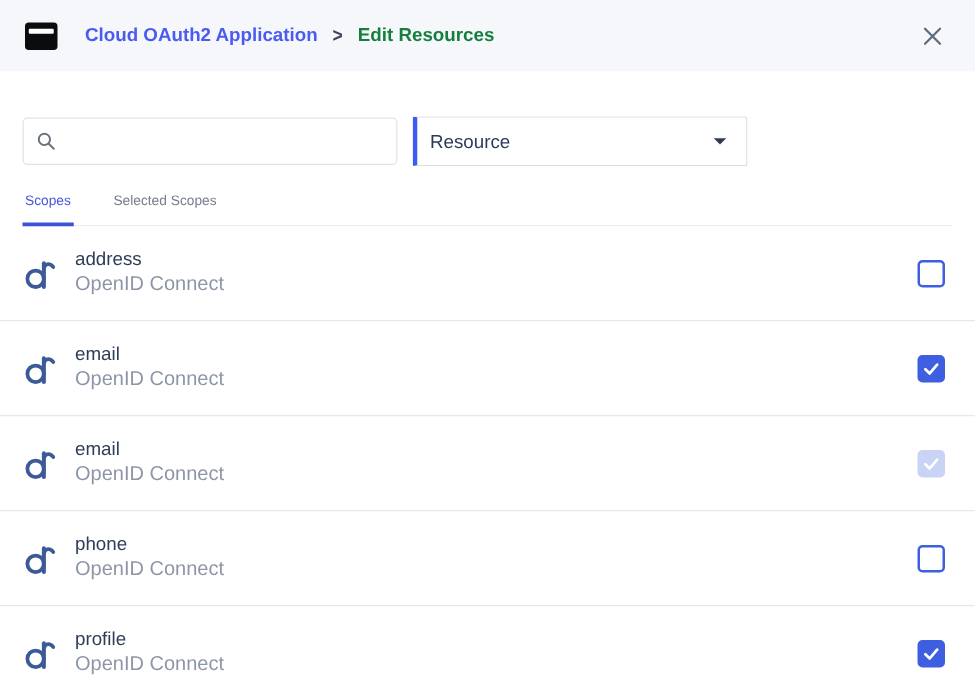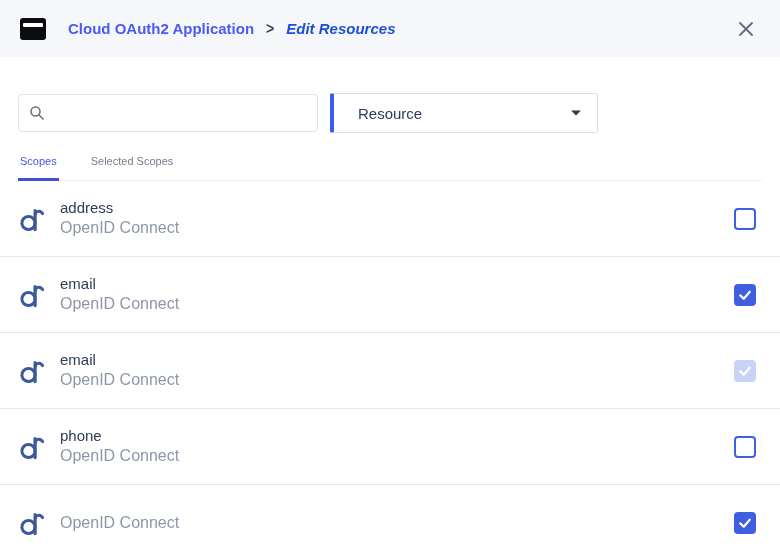--- a/index.html
+++ b/index.html
@@ -14,39 +14,39 @@
     padding:0 22px 0 20px;box-sizing:border-box;
   }
   .app-icon{width:26px;height:22px;background:#0b0c0e;border-radius:3px;
     position:relative;flex:0 0 auto;}
   .app-icon::after{content:"";position:absolute;left:3px;right:3px;top:5px;height:4px;
     background:#ffffff;border-radius:1px;}
   .breadcrumb{display:flex;gap:12px;margin-left:22px;
     font-size:15px;font-weight:700;}
   .crumb-link{color:#4a5bf2;cursor:pointer;}
   .crumb-sep{color:#3a4459;font-size:14px;font-weight:700;transform:scaleY(1.15);}
-  .crumb-current{color:#1d4ed8;font-style:italic;}
+  .crumb-current{color:#15803d;}
   .spacer{flex:1;}
   .close-btn{width:24px;height:24px;display:flex;align-items:center;justify-content:center;
     cursor:pointer;}
   
   .toolbar{display:flex;align-items:center;gap:12px;margin:36px 18px 0 18px;}
   .search-box{
     width:300px;height:38px;box-sizing:border-box;border:1px solid #dfe3ea;border-radius:4px;
     display:flex;align-items:center;padding:0 10px;background:#fff;
   }
   .search-box input{
     border:none;outline:none;flex:1;font-size:14px;margin-left:8px;
     font-family:"Liberation Sans", sans-serif;color:#2b3a5a;background:transparent;
   }
   .resource-select{
     width:268px;height:40px;box-sizing:border-box;background:#fff;
     border:1px solid #d9dde6;border-left:4px solid #3d5af1;border-radius:2px;
     display:flex;align-items:center;justify-content:space-between;
-    padding:0 15px 0 24px;font-size:15px;color:#2b3a5a;cursor:pointer;
+    padding:0 15px 0 10px;font-size:15px;color:#2b3a5a;cursor:pointer;
   }
   
   .tabs{
     display:flex;gap:30px;margin:16px 18px 0 18px;
     border-bottom:1px solid #ebedf2;
   }
   .tab{
     font-size:11px;color:#757d8c;padding:6px 2px 11px 2px;cursor:pointer;
     border-bottom:3px solid transparent;margin-bottom:-1px;
   }
@@ -188,20 +188,21 @@
     </div>
       <div class="scope-row">
       <span class="scope-icon">
         <svg width="28" height="28" viewBox="0 0 28 28">
           <circle cx="10.5" cy="18" r="6.6" stroke="#3d5a98" stroke-width="3" fill="none"></circle>
           <path d="M17.1 5.5 L17.1 24.6" stroke="#3d5a98" stroke-width="3.2" stroke-linecap="round"></path>
           <path d="M17.3 9.2 C18.2 6.2 21.2 5.4 23.5 7.4 L24.6 8.6" stroke="#3d5a98" stroke-width="3" fill="none" stroke-linecap="round"></path>
         </svg>
       </span>
       <span class="scope-text">
+        <span class="scope-name">profile</span>
         <span class="scope-provider">OpenID Connect</span>
       </span>
       <span class="spacer"></span>
       <span class="checkbox checked">
         <svg width="16" height="16" viewBox="0 0 22 22">
           <path d="M4.5 11.5 L9.3 16.2 L17.5 6.5" stroke="#ffffff" stroke-width="3" fill="none" stroke-linecap="round" stroke-linejoin="round"></path>
         </svg>
       </span>
     </div>
     </div>

